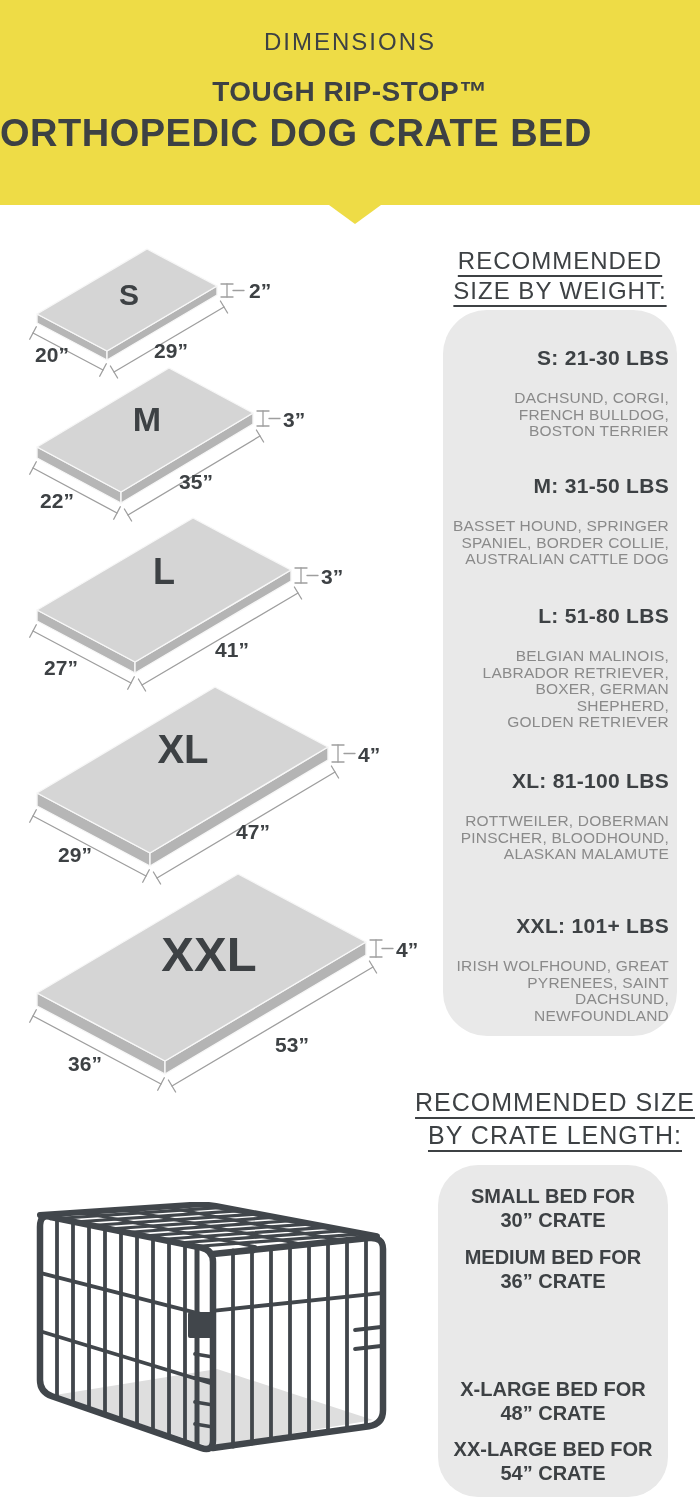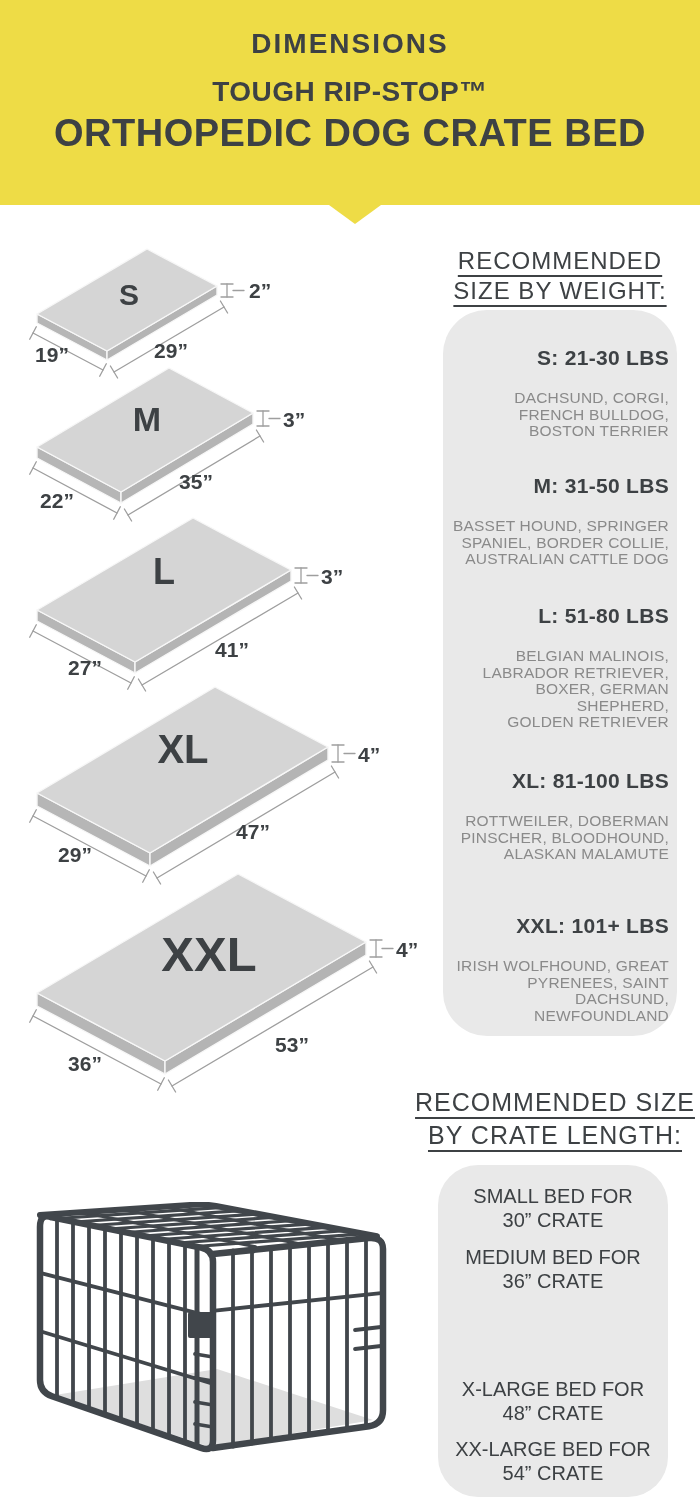--- a/index.html
+++ b/index.html
@@ -6,24 +6,24 @@
   body{
     width:700px;height:1500px;position:relative;overflow:hidden;
     background:#ffffff;
     font-family:"Liberation Sans", sans-serif;
     color:#3d4144;
   }
   .abs{position:absolute;}
   
   .hero{left:0;top:0;width:700px;height:205px;background:#eedc46;}
   .hero-eyebrow{left:0;top:28px;width:700px;text-align:center;
-    font-size:28px;letter-spacing:2px;font-weight:700;color:#3d4144;}
+    font-size:24px;letter-spacing:2px;font-weight:400;color:#3d4144;}
   .hero-sub{left:0;top:76px;width:700px;text-align:center;
     font-size:28px;font-weight:700;letter-spacing:.5px;color:#3d4144;}
-  .hero-title{left:0;top:112px;width:700px;text-align:center;
+  .hero-title{left:0;top:112px;width:700px;
     font-size:38px;font-weight:700;letter-spacing:.5px;color:#3d4144;}
   .hero-tri{left:329px;top:205px;width:0;height:0;
     border-left:26px solid transparent;border-right:26px solid transparent;
     border-top:19px solid #eedc46;}
   
   .bed{position:absolute;pointer-events:none;}
   .bed svg{position:absolute;left:0;top:0;}
   .bsize{position:absolute;transform:translateX(-50%);
     font-weight:700;color:#3d4144;line-height:1;}
   .bdim{position:absolute;font-size:21px;font-weight:700;color:#3d4144;line-height:1;}
@@ -36,21 +36,21 @@
   }
   .crate-title{line-height:33px;font-size:25px;}
   .panel{background:#e9e9e9;}
   .panel-weight{left:443px;top:310px;width:234px;height:726px;border-radius:44px;}
   .panel-crate{left:438px;top:1165px;width:230px;height:332px;border-radius:40px;}
   .wgroup{position:absolute;left:8px;right:8px;text-align:right;}
   .wlabel{font-size:21px;font-weight:700;letter-spacing:.3px;color:#3d4144;}
   .wbreeds{margin-top:20px;font-size:15.5px;line-height:16.5px;letter-spacing:.2px;
     color:#8a8a8a;white-space:pre-line;}
   .citem{position:absolute;left:6px;right:6px;text-align:center;
-    font-size:20px;line-height:23.5px;font-weight:400;color:#3d4144;white-space:pre-line;}
+    font-size:20px;line-height:23.5px;font-weight:700;color:#3d4144;white-space:pre-line;}
 </style>
 </head>
 <body>
 
 <div class="abs hero"></div>
 <div class="abs hero-eyebrow">DIMENSIONS</div>
 <div class="abs hero-sub">TOUGH RIP-STOP™</div>
 <div class="abs hero-title">ORTHOPEDIC DOG CRATE BED</div>
 <div class="abs hero-tri"></div>
 
@@ -65,21 +65,21 @@
       <line x1="85" y1="130" x2="195" y2="65" stroke="#9e9e9e" stroke-width="1.3" stroke-linecap="round"></line>
       <line x1="81.4" y1="124" x2="88.6" y2="136" stroke="#9e9e9e" stroke-width="1.3" stroke-linecap="round"></line>
       <line x1="191.4" y1="59" x2="198.6" y2="71" stroke="#9e9e9e" stroke-width="1.3" stroke-linecap="round"></line>
       <line x1="198" y1="42" x2="198" y2="55" stroke="#9e9e9e" stroke-width="1.3" stroke-linecap="round"></line>
       <line x1="192" y1="42" x2="204" y2="42" stroke="#9e9e9e" stroke-width="1.3" stroke-linecap="round"></line>
       <line x1="192" y1="55" x2="204" y2="55" stroke="#9e9e9e" stroke-width="1.3" stroke-linecap="round"></line>
       <line x1="204" y1="48.5" x2="215" y2="48.5" stroke="#9e9e9e" stroke-width="1.3" stroke-linecap="round"></line>
     </svg>
   <span class="bsize" style="left:100px;top:38px;font-size:30px">S</span>
   <span class="bdim bc" style="left:142px;top:98px">29”</span>
-  <span class="bdim bc" style="left:23px;top:102px">19”</span>
+  <span class="bdim bc" style="left:23px;top:102px">20”</span>
   <span class="bdim" style="left:220px;top:38px">2”</span>
 </div>
 
 <div class="bed" style="left:29px;top:361px;width:310px;height:180px">
   <svg width="310" height="180" viewBox="0 0 310 180">
       <polygon points="8,86 92,131 92,142 8,97" fill="#b6b6b6" stroke="#f7f7f7" stroke-width="1.4" stroke-linejoin="round"></polygon>
       <polygon points="92,131 224,52 224,63 92,142" fill="#b4b4b4" stroke="#f7f7f7" stroke-width="1.4" stroke-linejoin="round"></polygon>
       <polygon points="8,86 140,7 224,52 92,131" fill="#d5d5d5" stroke="#f7f7f7" stroke-width="1.4" stroke-linejoin="round"></polygon>
       <line x1="4" y1="107" x2="88" y2="152" stroke="#9e9e9e" stroke-width="1.3" stroke-linecap="round"></line>
       <line x1="7.3" y1="100.8" x2="0.7000000000000002" y2="113.2" stroke="#9e9e9e" stroke-width="1.3" stroke-linecap="round"></line>
@@ -109,21 +109,21 @@
       <line x1="113" y1="175" x2="269" y2="83" stroke="#9e9e9e" stroke-width="1.3" stroke-linecap="round"></line>
       <line x1="109.4" y1="169" x2="116.6" y2="181" stroke="#9e9e9e" stroke-width="1.3" stroke-linecap="round"></line>
       <line x1="265.4" y1="77" x2="272.6" y2="89" stroke="#9e9e9e" stroke-width="1.3" stroke-linecap="round"></line>
       <line x1="272" y1="58" x2="272" y2="73" stroke="#9e9e9e" stroke-width="1.3" stroke-linecap="round"></line>
       <line x1="266" y1="58" x2="278" y2="58" stroke="#9e9e9e" stroke-width="1.3" stroke-linecap="round"></line>
       <line x1="266" y1="73" x2="278" y2="73" stroke="#9e9e9e" stroke-width="1.3" stroke-linecap="round"></line>
       <line x1="278" y1="65.5" x2="289" y2="65.5" stroke="#9e9e9e" stroke-width="1.3" stroke-linecap="round"></line>
     </svg>
   <span class="bsize" style="left:135px;top:44px;font-size:36px">L</span>
   <span class="bdim bc" style="left:203px;top:129px">41”</span>
-  <span class="bdim bc" style="left:56px;top:147px">27”</span>
+  <span class="bdim bc" style="left:32px;top:147px">27”</span>
   <span class="bdim" style="left:292px;top:56px">3”</span>
 </div>
 
 <div class="bed" style="left:29px;top:679px;width:395px;height:230px">
   <svg width="395" height="230" viewBox="0 0 395 230">
       <polygon points="8,114 121,174 121,187 8,127" fill="#b6b6b6" stroke="#f7f7f7" stroke-width="1.4" stroke-linejoin="round"></polygon>
       <polygon points="121,174 299,68 299,81 121,187" fill="#b4b4b4" stroke="#f7f7f7" stroke-width="1.4" stroke-linejoin="round"></polygon>
       <polygon points="8,114 186,8 299,68 121,174" fill="#d5d5d5" stroke="#f7f7f7" stroke-width="1.4" stroke-linejoin="round"></polygon>
       <line x1="4" y1="137" x2="117" y2="197" stroke="#9e9e9e" stroke-width="1.3" stroke-linecap="round"></line>
       <line x1="7.3" y1="130.8" x2="0.7000000000000002" y2="143.2" stroke="#9e9e9e" stroke-width="1.3" stroke-linecap="round"></line>

